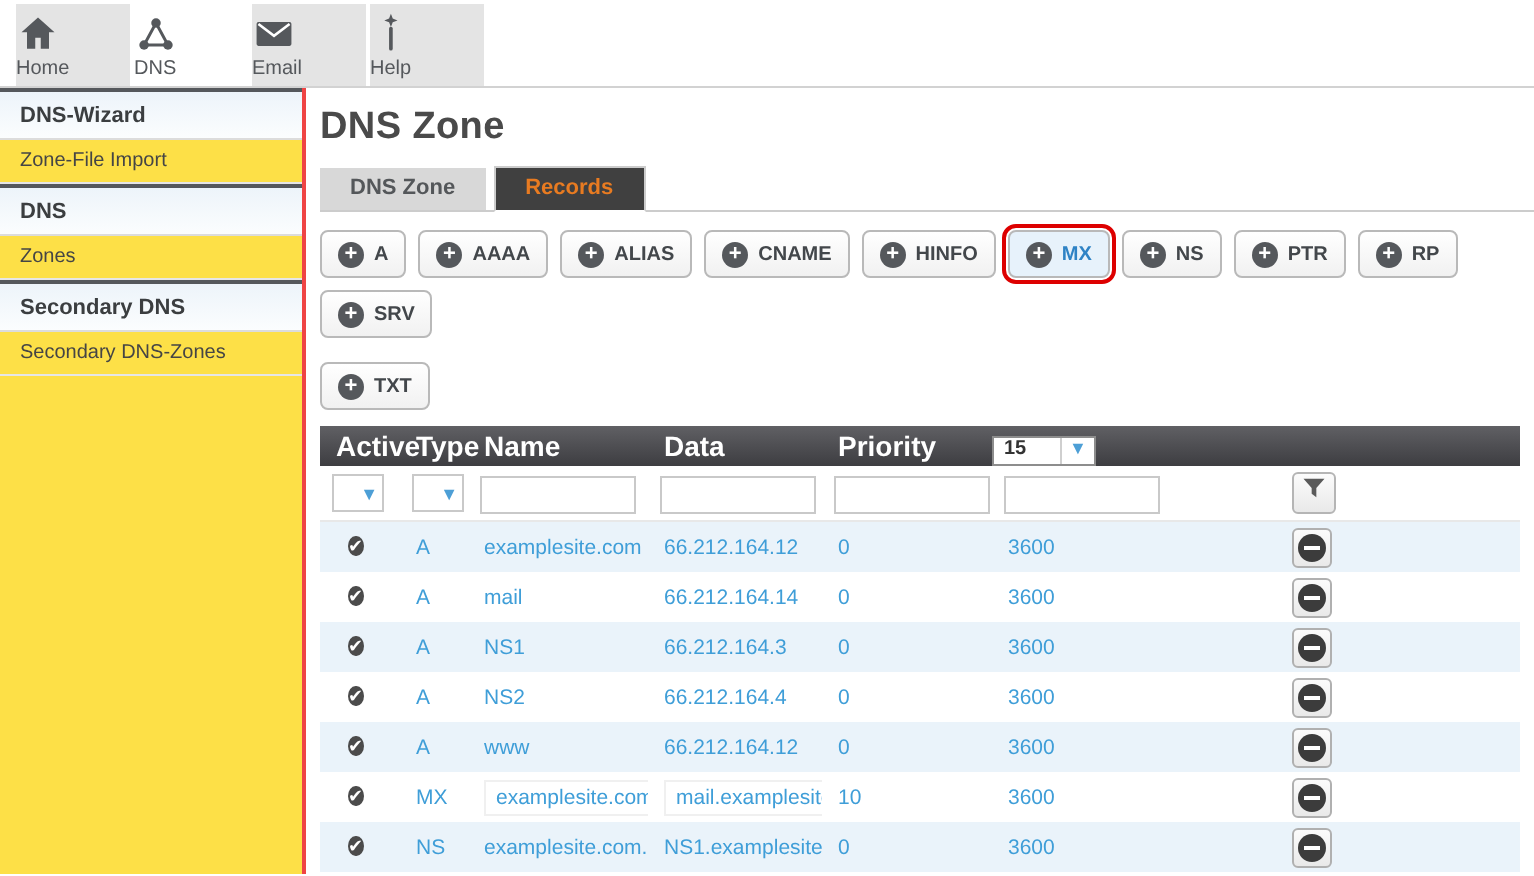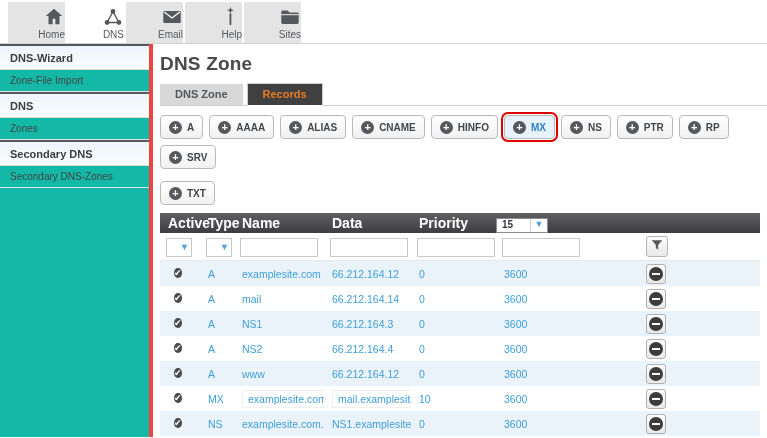--- a/index.html
+++ b/index.html
@@ -1,29 +1,29 @@
 <!DOCTYPE html>
 <html><head>
 <meta charset="utf-8">
 <style>
   * { margin:0; padding:0; box-sizing:border-box; }
   html,body { width:767px; height:438px; background:#fff; overflow:hidden;
     font-family:"Liberation Sans","DejaVu Sans",sans-serif; }
 
   
   .toolbar { height:44px; border-bottom:1px solid #d2d2d2; display:flex; align-items:flex-start; padding:2px 0 0 8px; background:#fff; }
-  .tb-btn { width:57px; height:41px; background:#e4e4e4; margin-right:2px; display:flex; flex-direction:column; align-items:flex-end; justify-content:flex-end; padding-bottom:2px; cursor:pointer; }
+  .tb-btn { width:57px; height:41px; background:#e4e4e4; margin-right:2px; display:flex; flex-direction:column; align-items:flex-start; justify-content:flex-end; padding-bottom:2px; cursor:pointer; }
   .tb-btn.active { background:#fff; }
   .tb-icon { height:24px; display:flex; align-items:center; justify-content:center; }
   .tb-icon svg { display:block; }
   .tb-label { font-size:10px; color:#55585c; line-height:12px; }
 
   
   .content { display:flex; height:393px; }
-  .sidebar { width:153px; flex:none; border-right:4px solid #ef4444; background:#14b8a6; }
+  .sidebar { width:153px; flex:none; border-right:2px solid #ef4444; background:#fde047; }
   .sb-header { border-top:2px solid #55585c; background:linear-gradient(#edf4fa,#fbfdfe); padding:6px 10px 5px; font-size:11px; font-weight:bold; color:#3b3e40; border-bottom:1px solid #dcdcdc; cursor:pointer; }
   .sb-item { padding:5px 10px; font-size:10px; color:#454545; border-bottom:1px solid #e6e6e6; cursor:pointer; }
 
   .main { flex:1; padding:7px 0 16px 7px; }
   .page-title { font-size:19px; font-weight:bold; color:#4a4a4a; margin:2px 0 9px; letter-spacing:0.2px; }
 
   
   .tabbar { display:flex; border-bottom:1px solid #cccccc; height:22px; align-items:flex-end; }
   .tab { font-size:11px; font-weight:bold; padding:4px 15px 5px; cursor:pointer; margin-right:4px; }
   .tab.inactive { background:#d8d8d8; color:#54575a; }
@@ -94,29 +94,20 @@
     </div>
     <div class="tb-btn">
       <span class="tb-icon">
         <svg width="22" height="22" viewBox="0 0 24 24" fill="#55585c">
           <rect x="10.4" y="8" width="2" height="13" rx="1"></rect>
           <path d="M11.4 1l1 2.6 2.6 1-2.6 1-1 2.6-1-2.6-2.6-1 2.6-1z"></path>
         </svg>
       </span>
       <span class="tb-label">Help</span>
     </div>
-    <div class="tb-btn">
-      <span class="tb-icon">
-        <svg width="22" height="22" viewBox="0 0 24 24" fill="#55585c">
-          <path d="M2.5 6.5c0-.8.6-1.5 1.5-1.5h5.5l2 2.2H20c.9 0 1.5.7 1.5 1.5v9.3c0 .8-.6 1.5-1.5 1.5H4c-.9 0-1.5-.7-1.5-1.5z"></path>
-          <path d="M2.5 9.5h19" stroke="#fff" stroke-width="1"></path>
-        </svg>
-      </span>
-      <span class="tb-label">Sites</span>
-    </div>
   </div>
 
 <div class="content">
   <div class="sidebar">
       <div class="sb-header">DNS-Wizard</div>
       <div class="sb-item">Zone-File Import</div>
       <div class="sb-header">DNS</div>
       <div class="sb-item">Zones</div>
       <div class="sb-header">Secondary DNS</div>
       <div class="sb-item">Secondary DNS-Zones</div>

